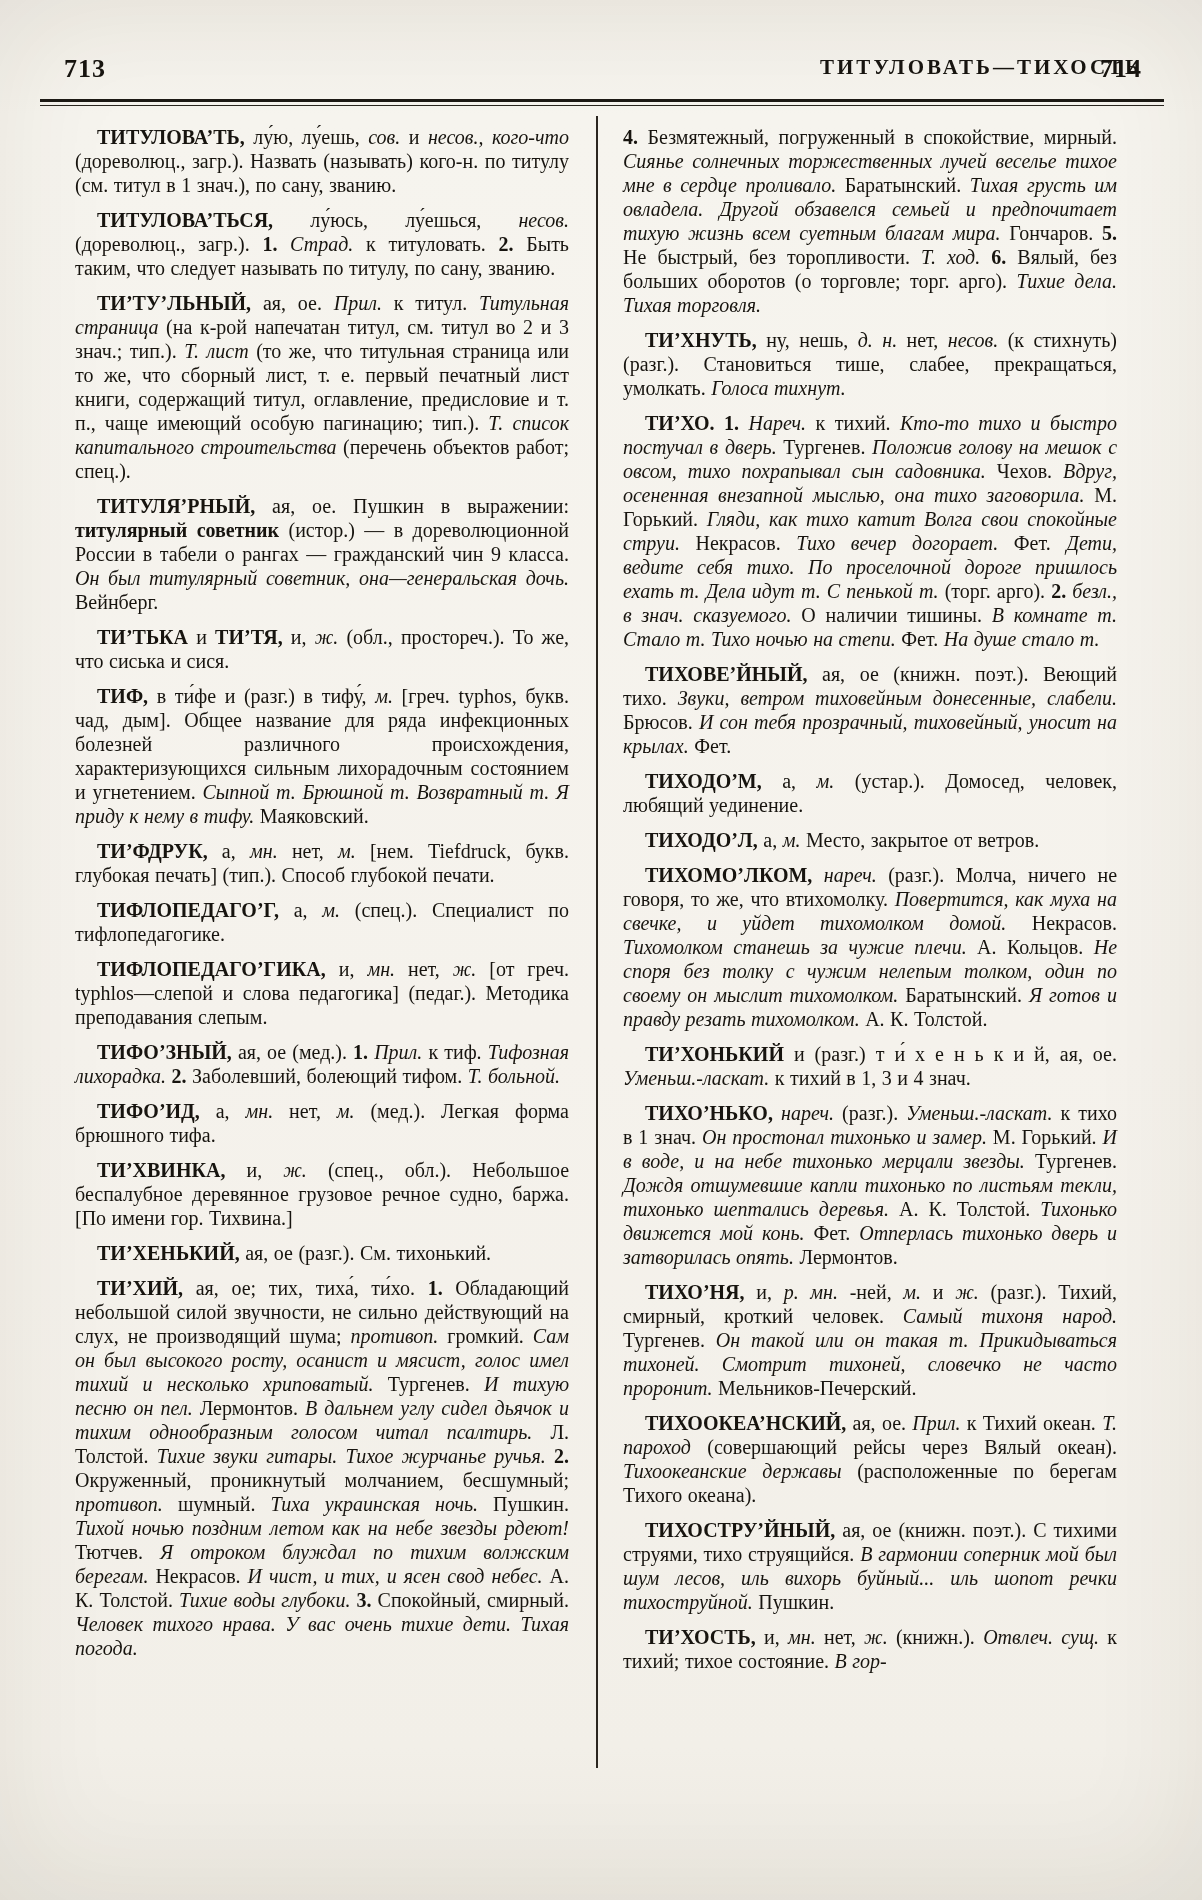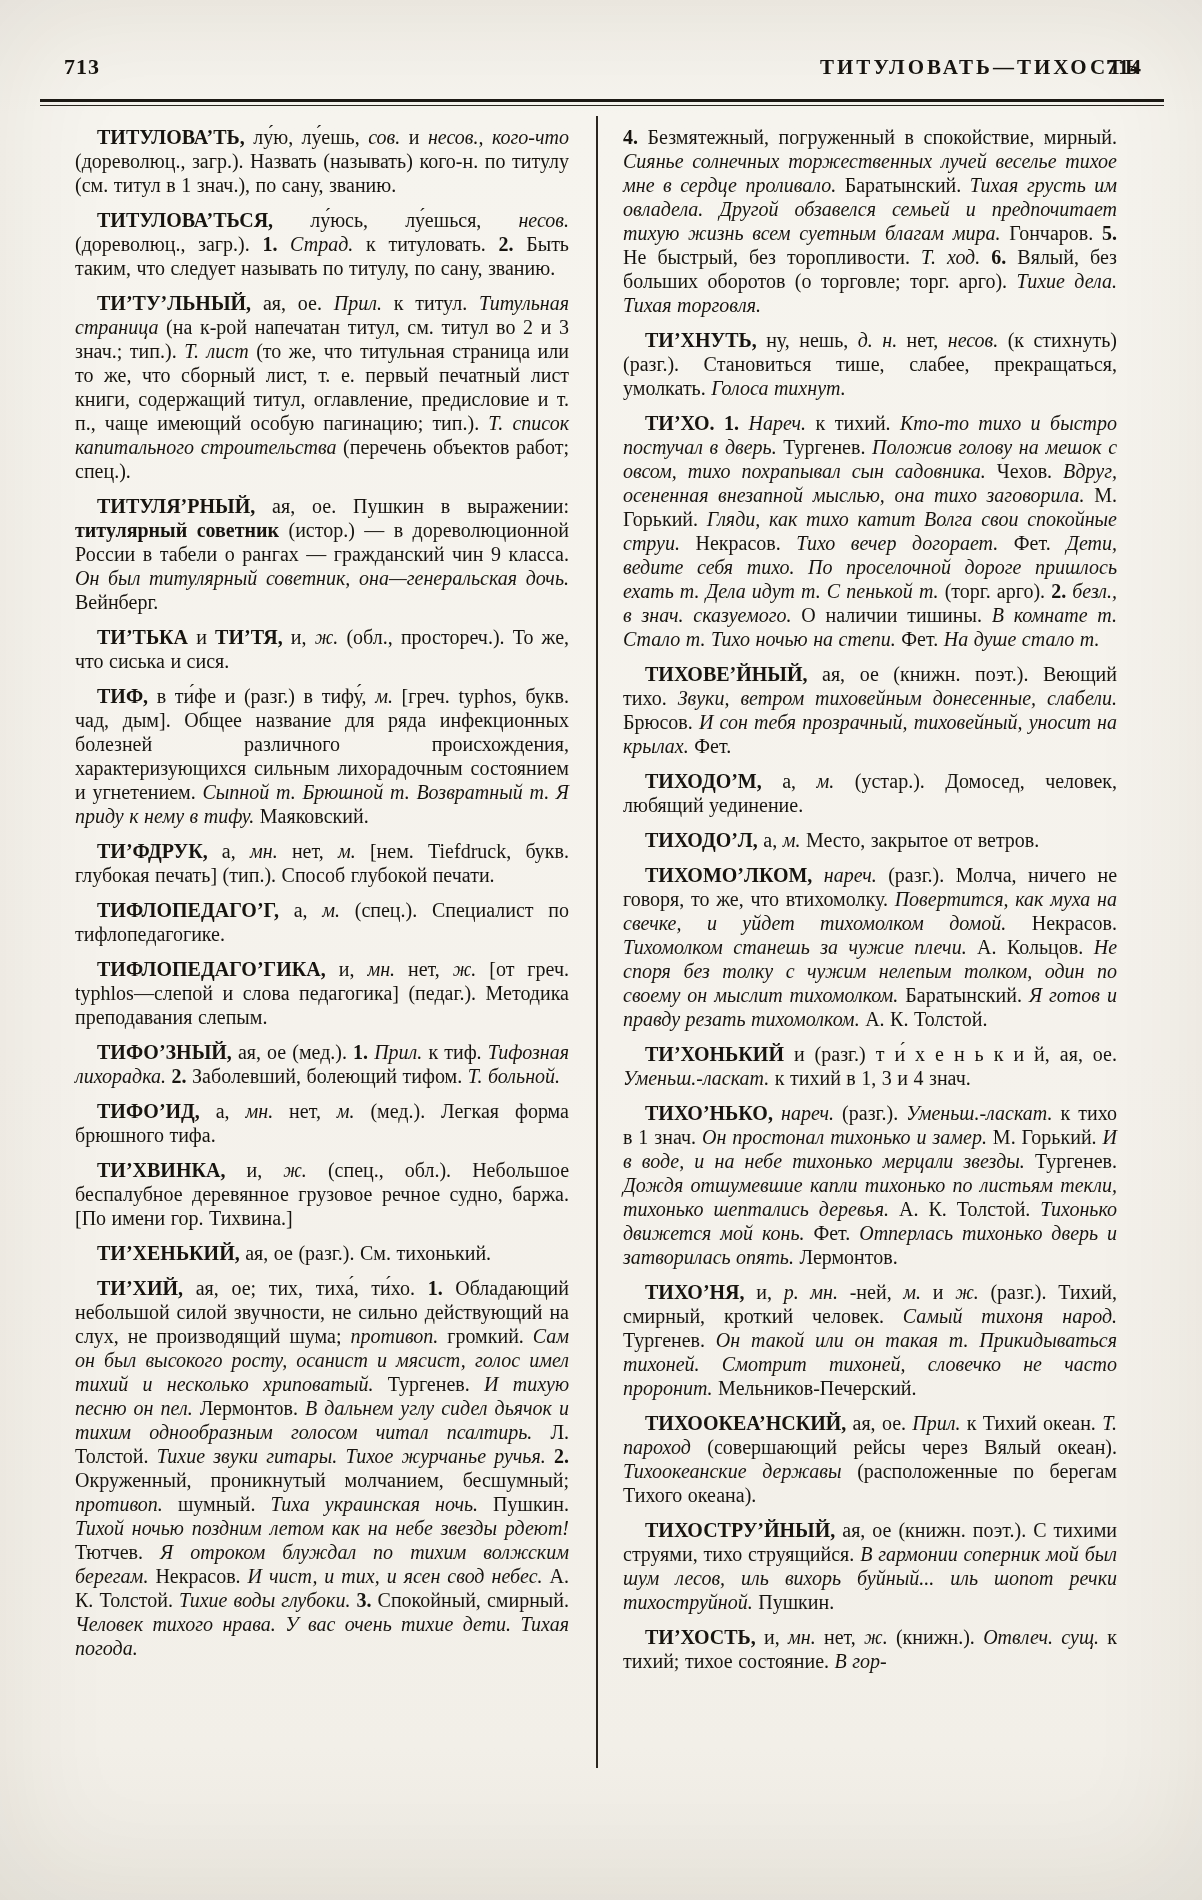--- a/index.html
+++ b/index.html
@@ -8,21 +8,21 @@
     background:#e8e5de;
     font-family:"Liberation Serif",serif;
     color:#17140f;
   }
   .page{
     position:relative;width:1202px;height:1900px;overflow:hidden;
     background:linear-gradient(180deg,#f1eee7 0%,#f6f4ee 6%,#f5f2ec 55%,#f2efe8 92%,#ece9e1 100%);
     box-shadow:inset 0 0 120px rgba(60,50,30,0.08);
   }
   .header{position:absolute;top:54px;left:64px;right:60px;height:32px;}
-  .pageno{font-weight:bold;font-size:22px;letter-spacing:1px;}
+  .pageno{font-weight:bold;font-size:26px;letter-spacing:1px;}
   .pageno.left{float:left;}
   .pageno.right{float:right;}
   .head-title{
     position:absolute;left:0;right:0;top:1px;text-align:right;
     font-weight:bold;font-size:21px;letter-spacing:3px;
   }
   .rule{
     position:absolute;top:99px;left:40px;right:38px;height:3px;
     border-top:3px solid #1d1a15;border-bottom:1px solid #2a261f;
   }

